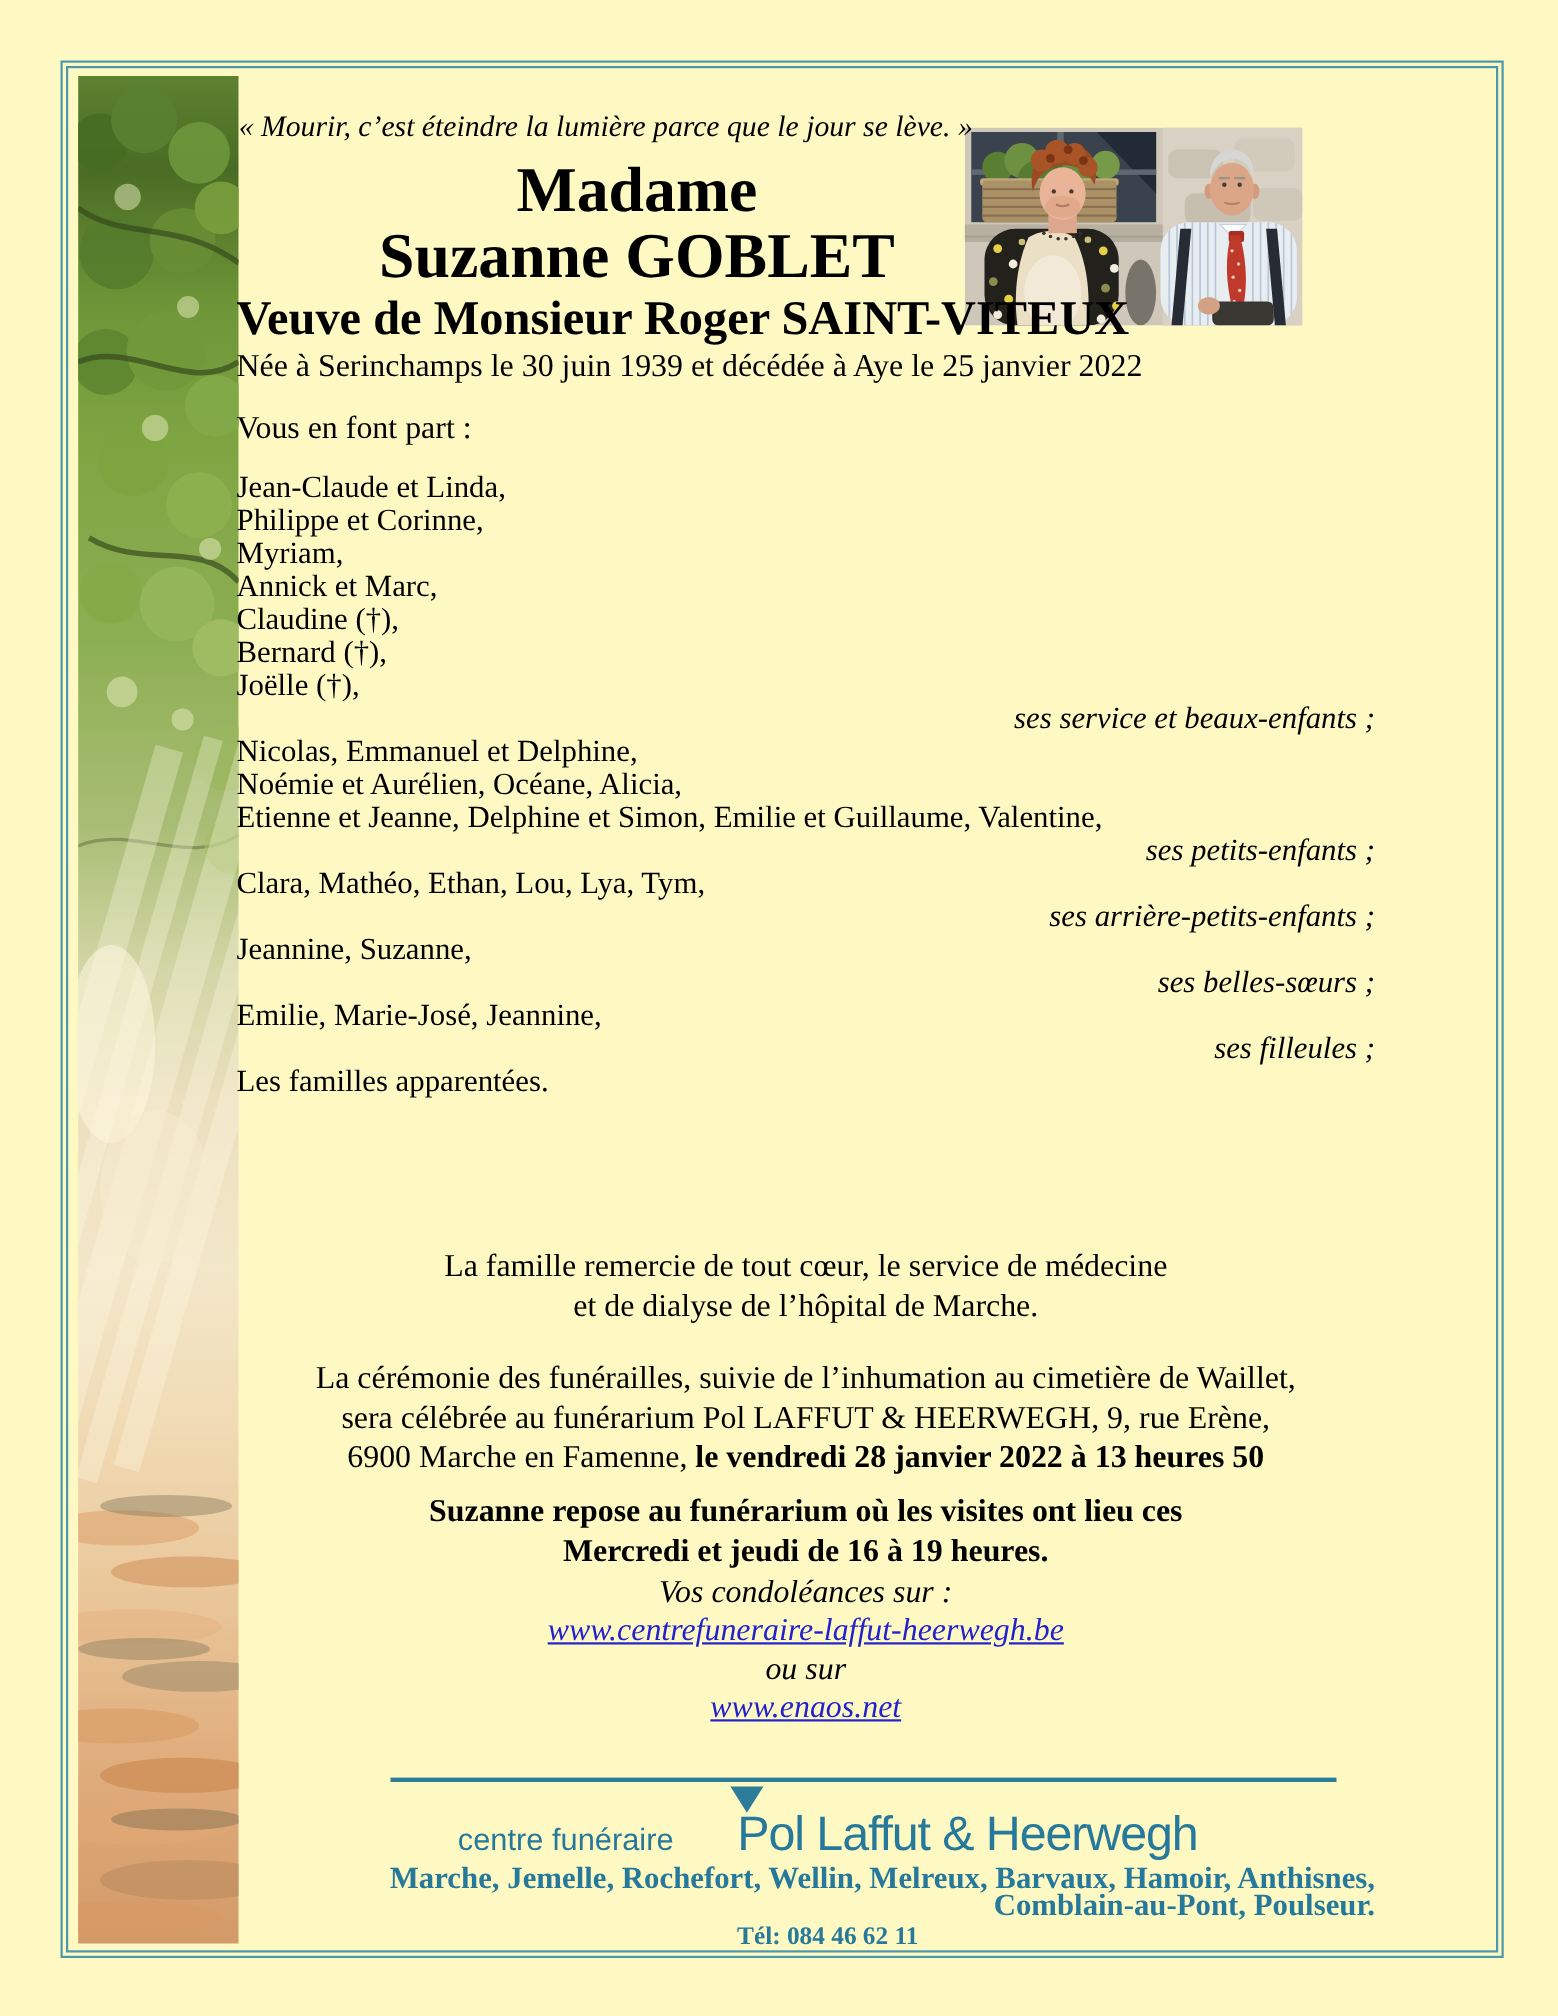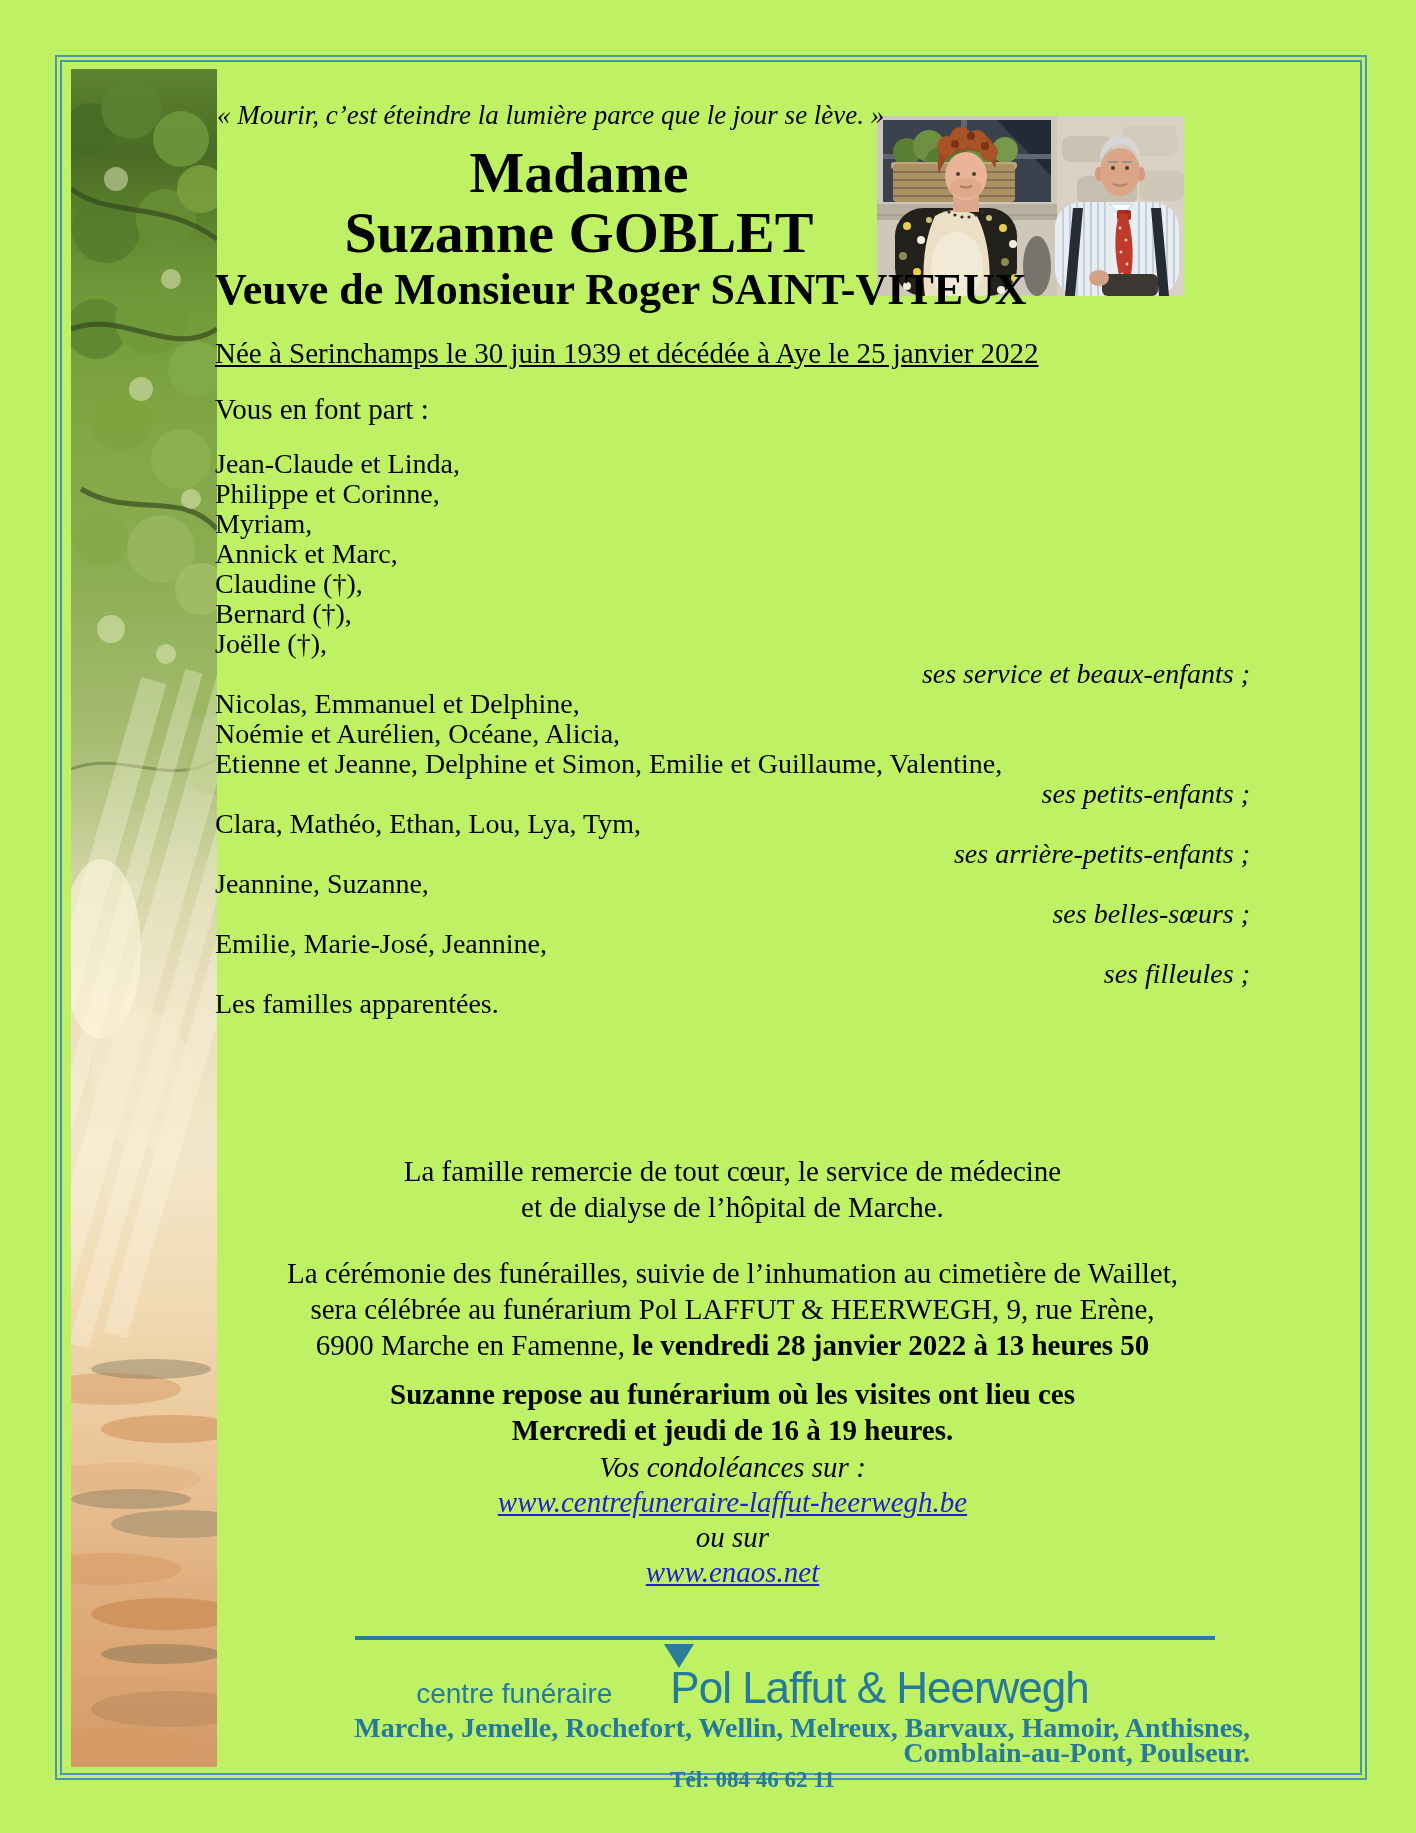--- a/index.html
+++ b/index.html
@@ -1,30 +1,30 @@
 <!DOCTYPE html>
 <html><head>
 <meta charset="utf-8">
 <style>
   html,body{margin:0;padding:0;background:#ffffff;}
-  .sheet{position:relative;width:1416px;height:1833px;background:#bef264;overflow:hidden;
+  .sheet{position:relative;width:1416px;height:1833px;background:#fef9c3;overflow:hidden;
          font-family:"Liberation Serif","DejaVu Serif",serif;color:#000;}
   .frame{position:absolute;left:55px;top:55px;width:1312px;height:1725px;
          box-sizing:border-box;border:7px double #4b97ad;}
   .strip{position:absolute;left:9px;top:7px;width:146px;height:1698px;}
   .strip svg{display:block;width:100%;height:100%;}
   .content{position:absolute;left:153px;top:0;width:1035px;}
   .header-text{width:728px;margin-top:35px;}
   .quote{font-style:italic;font-size:27px;line-height:36px;white-space:nowrap;padding-left:2px;}
   .title{font-weight:bold;font-size:58px;line-height:60px;text-align:center;white-space:nowrap;}
   .title.first{margin-top:10px;}
   .relation{font-weight:bold;font-size:44px;line-height:50px;text-align:center;white-space:nowrap;margin-top:2px;}
   .portrait{position:absolute;left:815px;top:54px;width:307px;height:180px;}
   .portrait svg{display:block;width:100%;height:100%;}
-  .dates{font-size:29px;line-height:36px;margin-top:20px;text-decoration:underline;}
+  .dates{font-size:29px;line-height:36px;}
   .intro{font-size:29px;line-height:36px;margin-top:20px;}
   .names{margin-top:22px;font-size:28px;line-height:30px;}
   .name-line{}
   .role-line{font-style:italic;text-align:right;}
   .closing-line{}
   .center{text-align:center;}
   .thanks{margin-top:134px;font-size:29px;line-height:36px;}
   .ceremony{margin-top:30px;font-size:29px;line-height:36px;}
   .bold{font-weight:bold;}
   .visits{margin-top:13px;font-size:29px;line-height:36px;font-weight:bold;}

